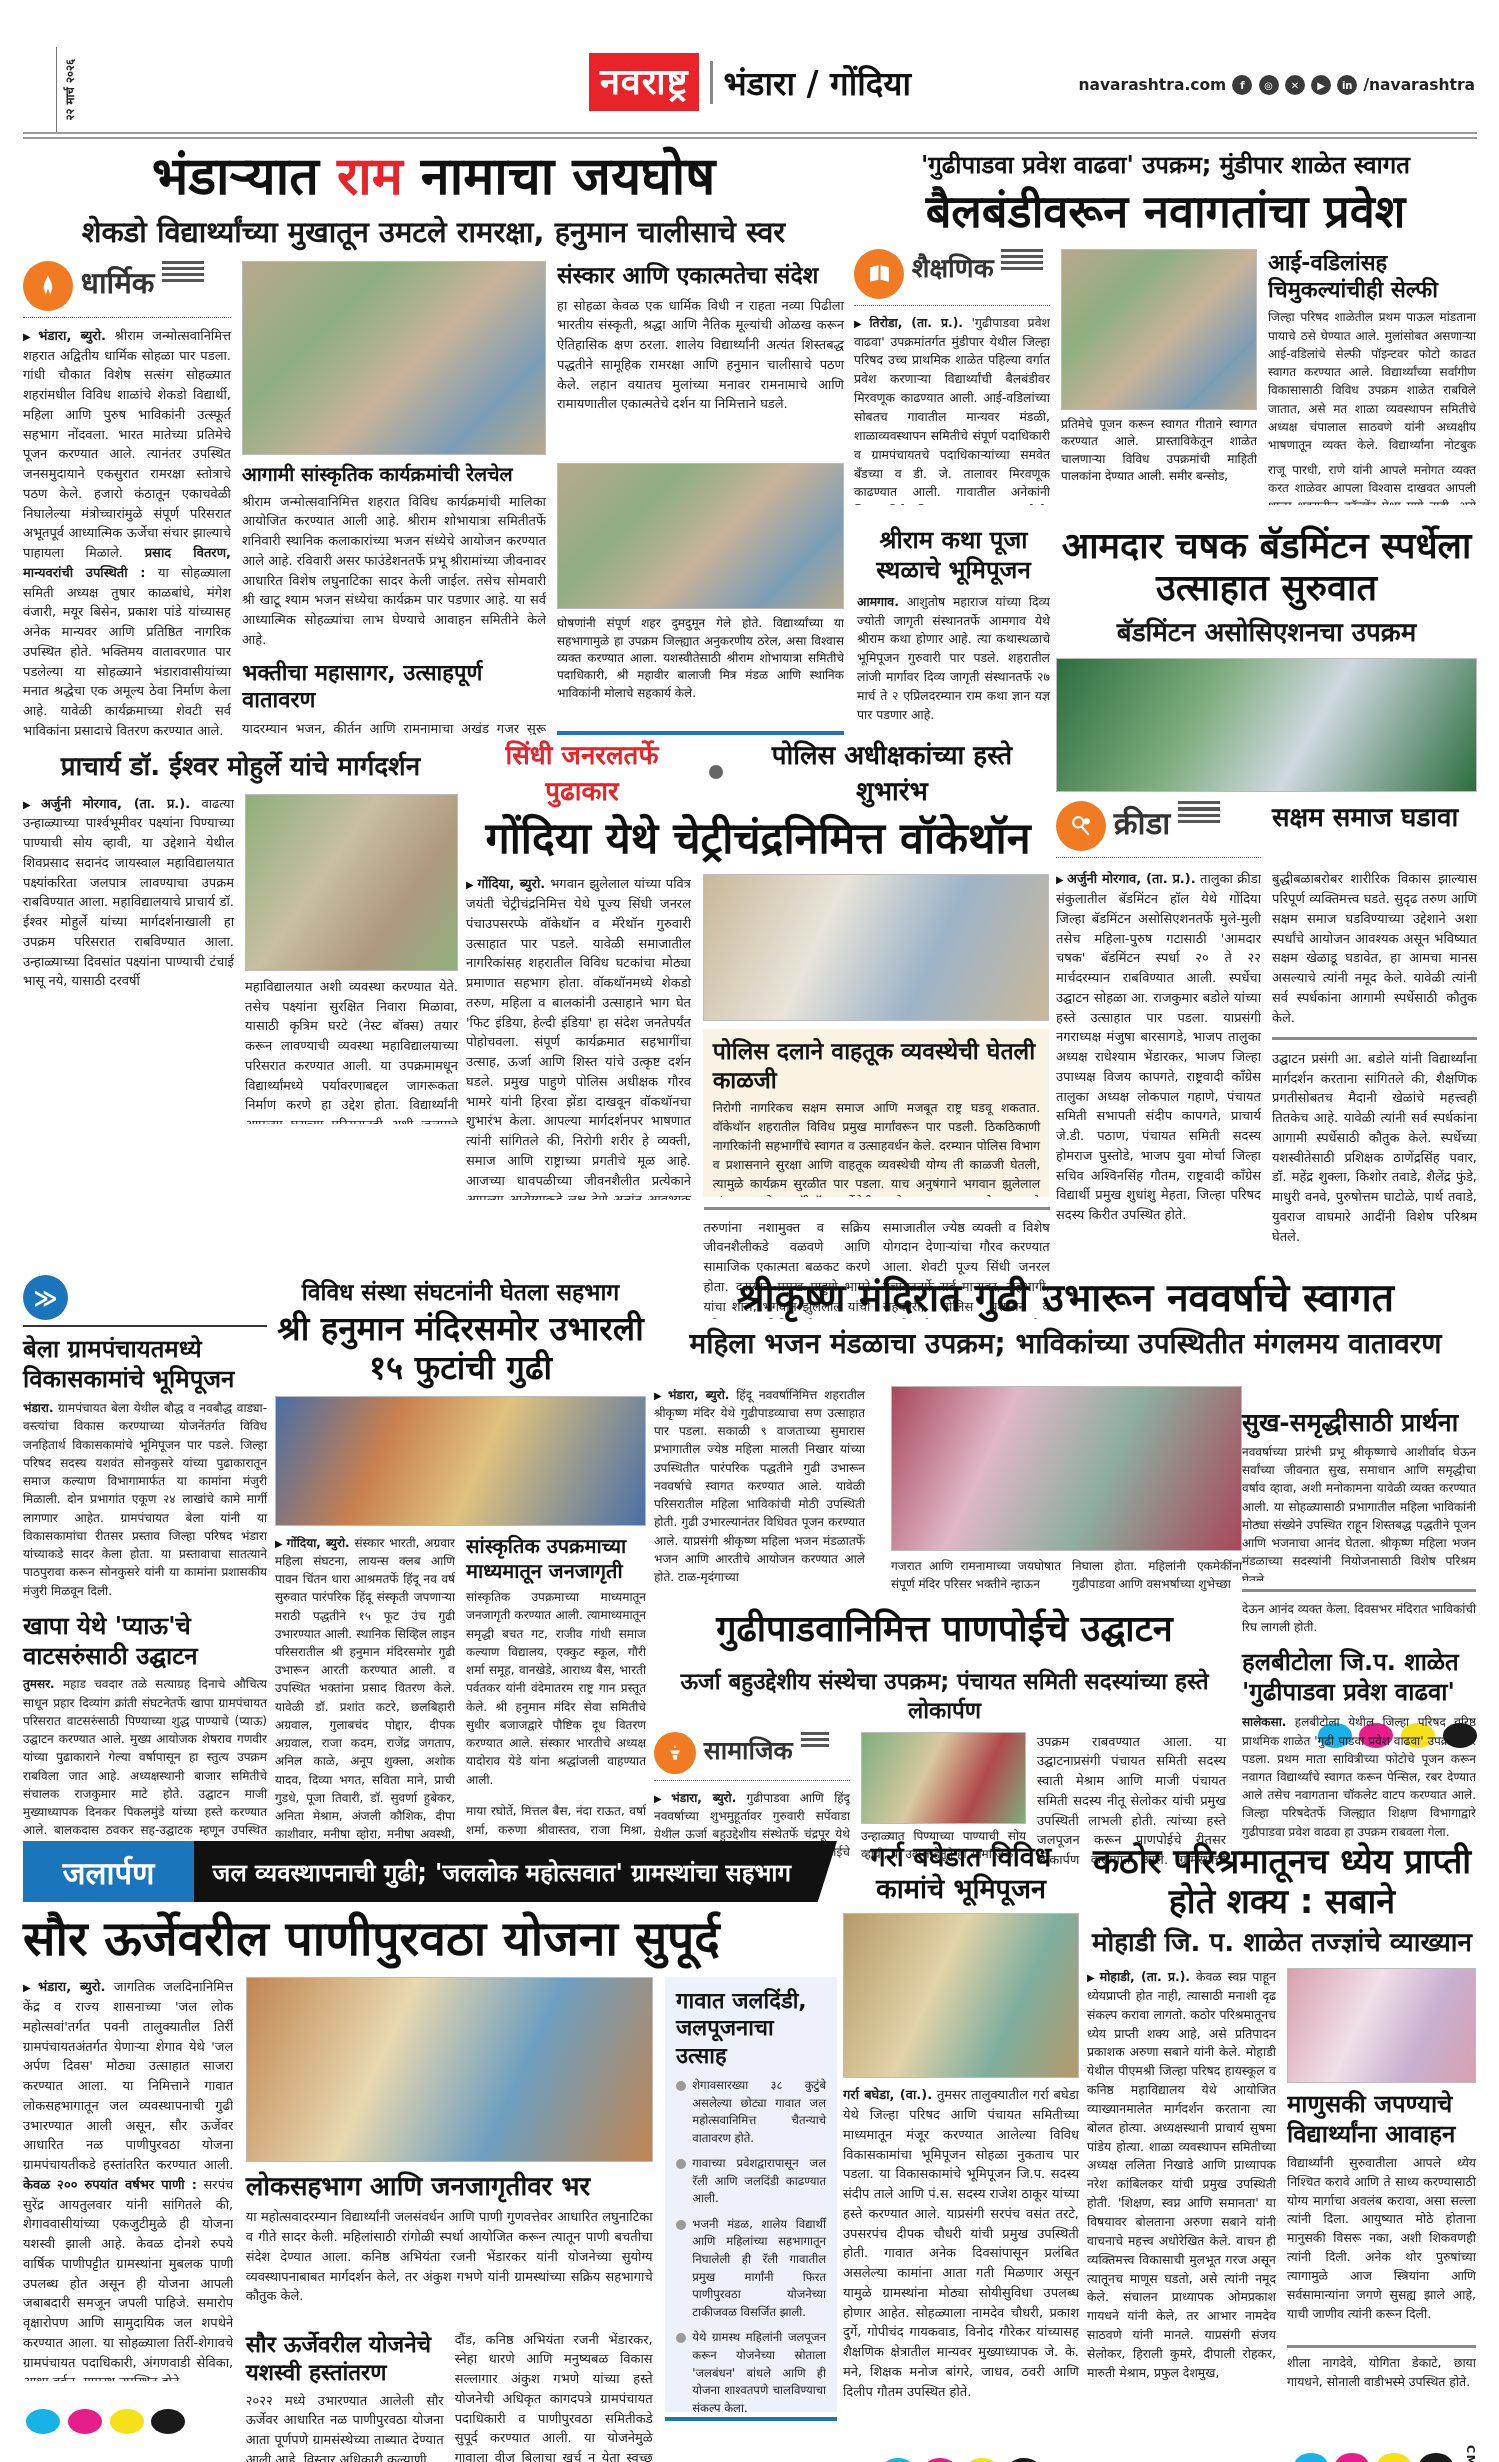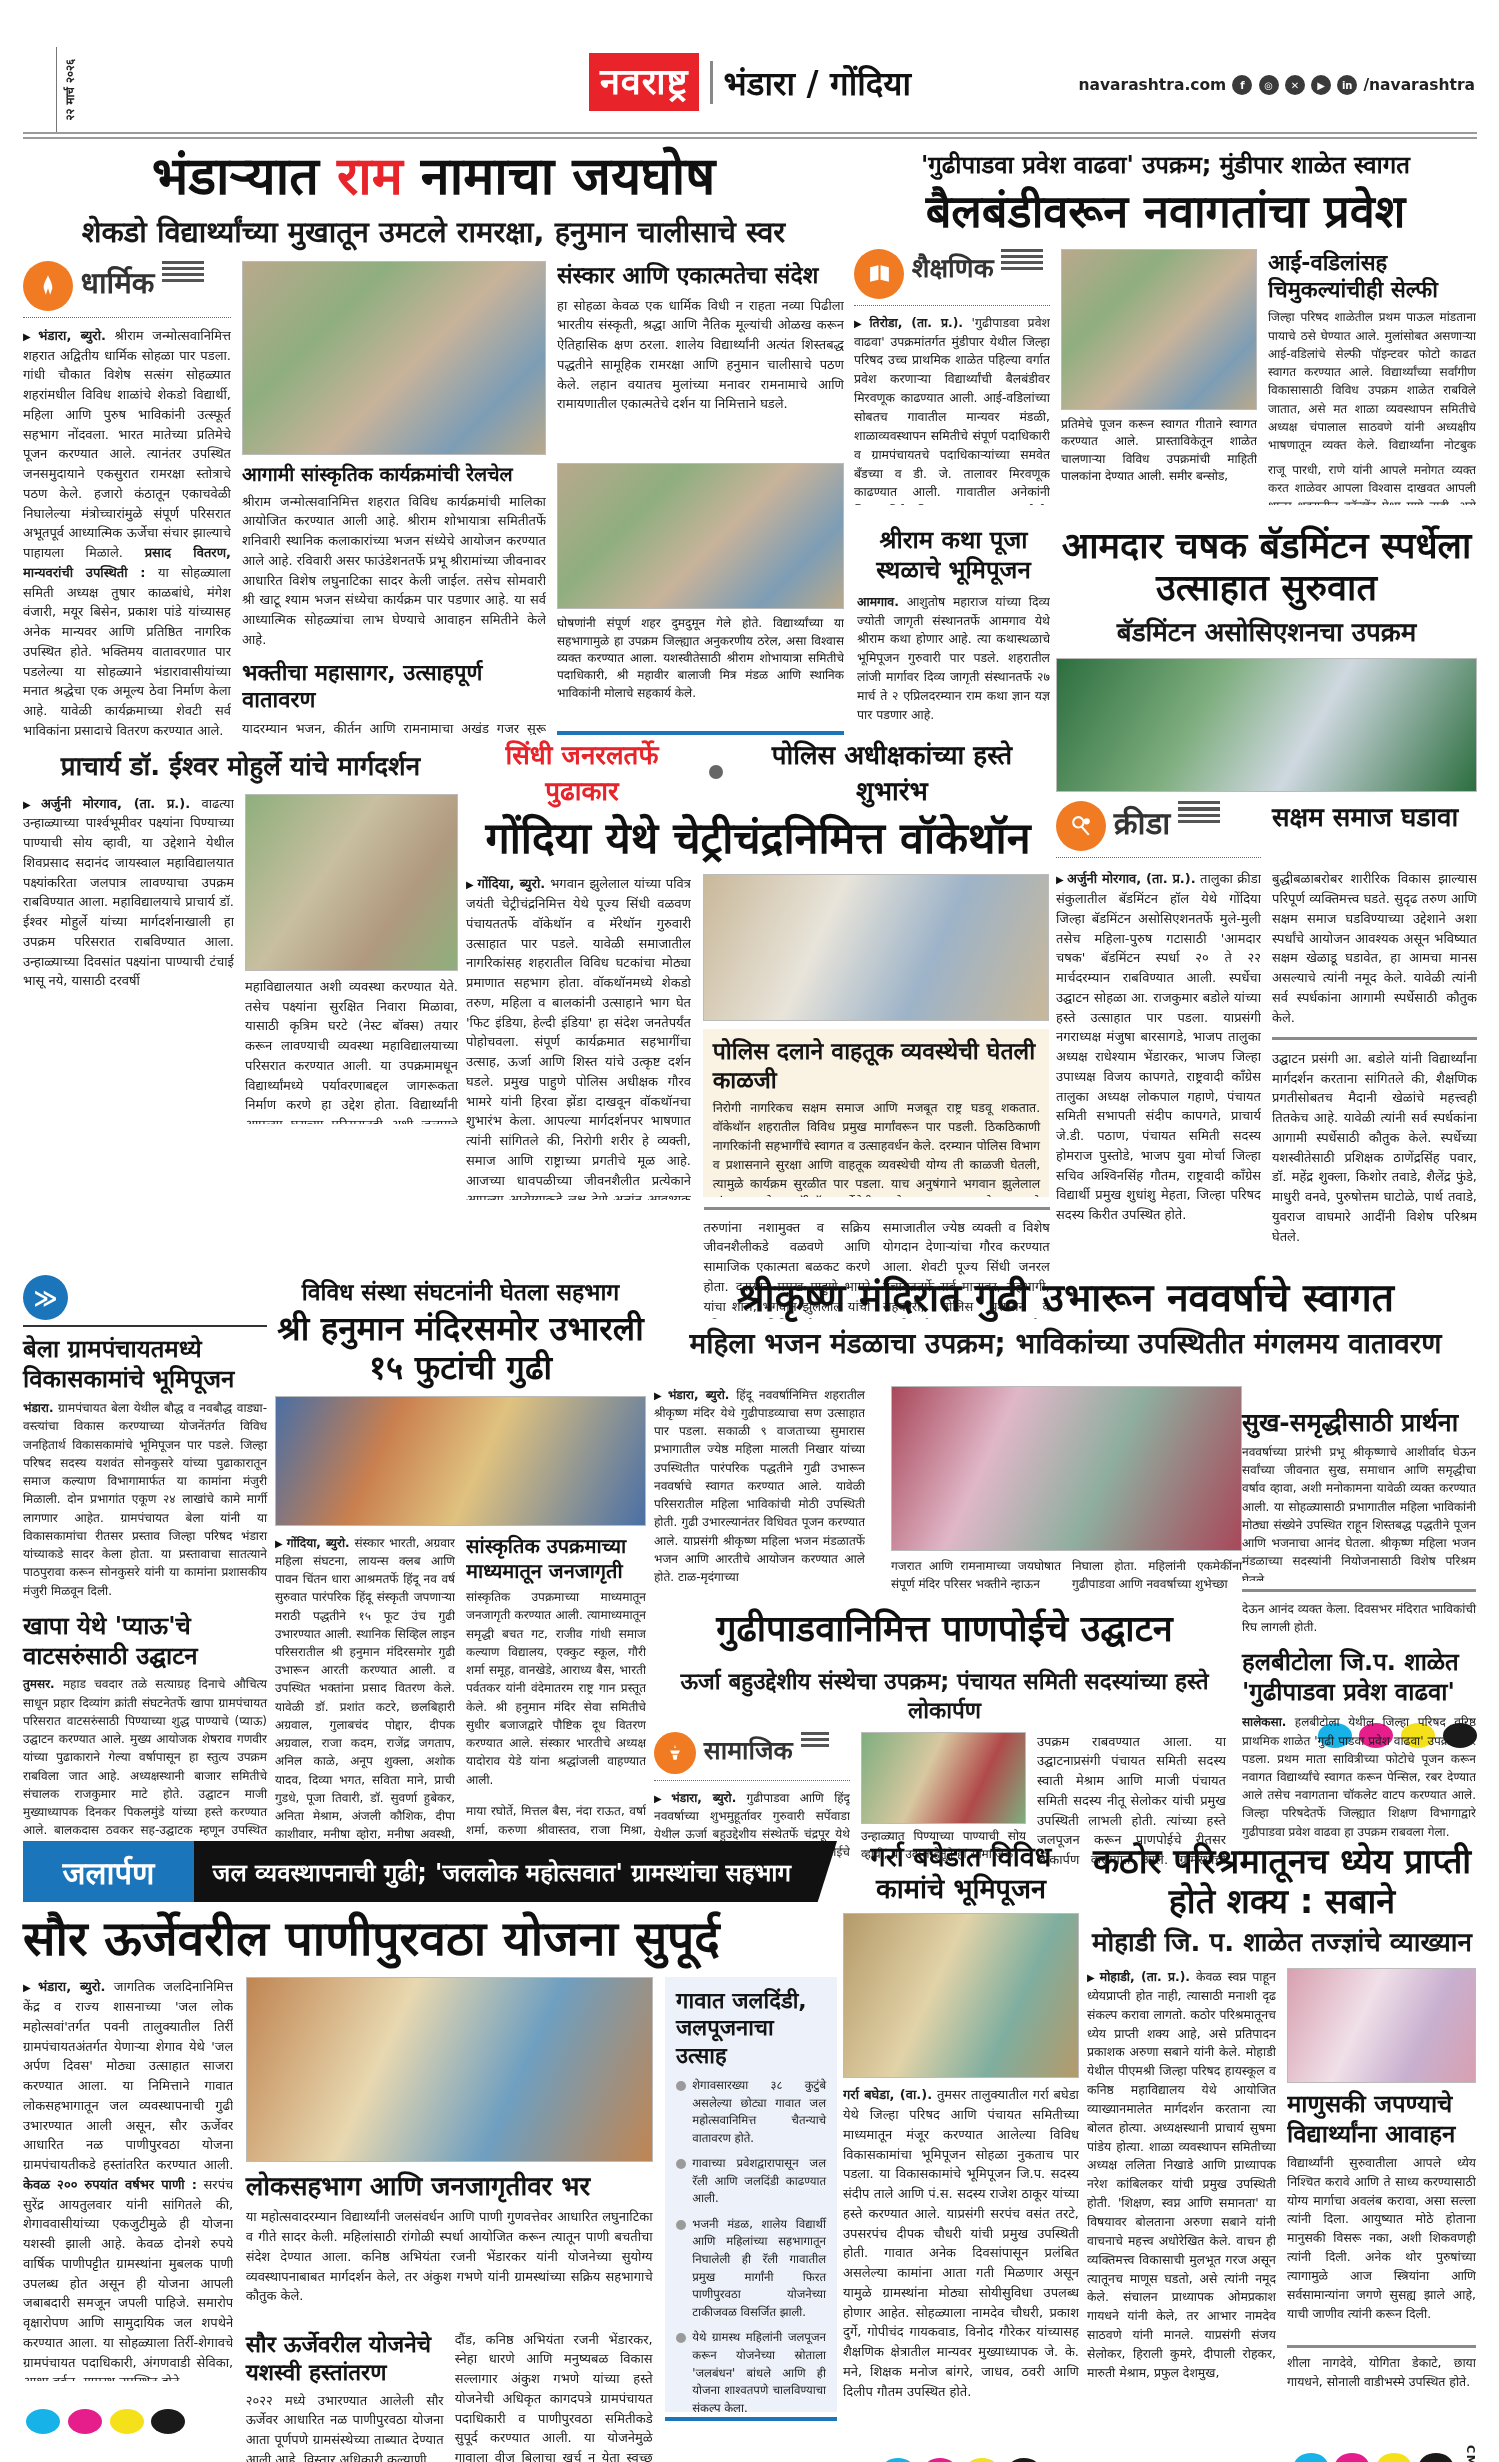--- a/index.html
+++ b/index.html
@@ -216,21 +216,21 @@
   <div style="display:flex;justify-content:center;align-items:center;gap:11px">
     <span class="kicker red-txt" style="font-size:26px">सिंधी जनरलतर्फे पुढाकार</span>
     <span style="width:14px;height:14px;border-radius:50%;background:#666;display:inline-block"></span>
     <span class="kicker" style="font-size:26px">पोलिस अधीक्षकांच्या हस्ते शुभारंभ</span>
   </div>
   <div class="headline" style="font-size:43px;margin-top:4.7px">गोंदिया येथे चेट्रीचंद्रनिमित्त वॉकेथॉन</div>
   <div style="display:flex;gap:12.4px;margin-top:11px;height:326px">
     <div style="width:225px" class="col-clip">
       <div class="body-t">
         <span class="tri">▶</span><span class="dateline">गोंदिया, ब्युरो.</span>
-        <span>भगवान झुलेलाल यांच्या पवित्र जयंती चेट्रीचंद्रनिमित्त येथे पूज्य सिंधी वळवण पंचायततर्फे वॉकेथॉन व मॅरेथॉन गुरुवारी उत्साहात पार पडले. यावेळी समाजातील नागरिकांसह शहरातील विविध घटकांचा मोठ्या प्रमाणात सहभाग होता.</span>
+        <span>भगवान झुलेलाल यांच्या पवित्र जयंती चेट्रीचंद्रनिमित्त येथे पूज्य सिंधी जनरल पंचाउपसरप्फे वॉकेथॉन व मॅरेथॉन गुरुवारी उत्साहात पार पडले. यावेळी समाजातील नागरिकांसह शहरातील विविध घटकांचा मोठ्या प्रमाणात सहभाग होता.</span>
         <span>वॉकथॉनमध्ये शेकडो तरुण, महिला व बालकांनी उत्साहाने भाग घेत 'फिट इंडिया, हेल्दी इंडिया' हा संदेश जनतेपर्यंत पोहोचवला. संपूर्ण कार्यक्रमात सहभागींचा उत्साह, ऊर्जा आणि शिस्त यांचे उत्कृष्ट दर्शन घडले. प्रमुख पाहुणे पोलिस अधीक्षक गौरव भामरे यांनी हिरवा झेंडा दाखवून वॉकथॉनचा शुभारंभ केला. आपल्या मार्गदर्शनपर भाषणात त्यांनी सांगितले की, निरोगी शरीर हे व्यक्ती, समाज आणि राष्ट्राच्या प्रगतीचे मूळ आहे. आजच्या धावपळीच्या जीवनशैलीत प्रत्येकाने आपल्या आरोग्याकडे लक्ष देणे अत्यंत आवश्यक आहे. उपक्रमाचा मुख्य उद्देश समाजात आरोग्याबाबत जागरूकता निर्माण करणे,</span>
       </div>
     </div>
     <div style="width:346px">
       <div class="photo" style="width:346px;height:147px;background:linear-gradient(115deg,#c9b89a,#e8e4da 35%,#9db3c8 65%,#c9b89a)"></div>
       <div class="crbox" style="margin-top:7.8px;height:168px;overflow:hidden">
         <div class="xhead" style="font-size:23px;margin-bottom:4.7px">पोलिस दलाने वाहतूक व्यवस्थेची घेतली काळजी</div>
         <div class="body-t" style="font-size:12.4px">निरोगी नागरिकच सक्षम समाज आणि मजबूत राष्ट्र घडवू शकतात. वॉकेथॉन शहरातील विविध प्रमुख मार्गांवरून पार पडली. ठिकठिकाणी नागरिकांनी सहभागींचे स्वागत व उत्साहवर्धन केले. दरम्यान पोलिस विभाग व प्रशासनाने सुरक्षा आणि वाहतूक व्यवस्थेची योग्य ती काळजी घेतली, त्यामुळे कार्यक्रम सुरळीत पार पडला. याच अनुषंगाने भगवान झुलेलाल यांच्या जयघोषात मॅरेथॉन स्पर्धेचेही आयोजन करण्यात आले, ज्यामध्ये तरुणांनी मोठ्या उत्साहाने सहभाग घेतला. विशेष म्हणजे पोलिस अधीक्षकांनी स्वतः नागरिकांसोबत धावत सहभाग नोंदवून तरुणांना फिटनेससाठी प्रेरित केले.</div>
       </div>
     </div>
@@ -308,21 +308,21 @@
       <div class="body-t" style="font-size:12px">
         <span class="tri">▶</span><span class="dateline">भंडारा, ब्युरो.</span>
         <span>हिंदू नववर्षानिमित्त शहरातील श्रीकृष्ण मंदिर येथे गुढीपाडव्याचा सण उत्साहात पार पडला. सकाळी ९ वाजताच्या सुमारास प्रभागातील ज्येष्ठ महिला मालती निखार यांच्या उपस्थितीत पारंपरिक पद्धतीने गुढी उभारून नववर्षाचे स्वागत करण्यात आले. यावेळी परिसरातील महिला भाविकांची मोठी उपस्थिती होती.</span>
         <span>गुढी उभारल्यानंतर विधिवत पूजन करण्यात आले. याप्रसंगी श्रीकृष्ण महिला भजन मंडळातर्फे भजन आणि आरतीचे आयोजन करण्यात आले होते. टाळ-मृदंगाच्या</span>
       </div>
     </div>
     <div style="width:351px">
       <div class="photo" style="width:351px;height:165px;background:linear-gradient(115deg,#a8485a,#e0b7c8 30%,#8fae9f 60%,#a8485a)"></div>
       <div style="display:flex;gap:11px;margin-top:6.2px">
         <div class="body-t" style="width:170px;font-size:12px">गजरात आणि रामनामाच्या जयघोषात संपूर्ण मंदिर परिसर भक्तीने न्हाऊन</div>
-        <div class="body-t" style="width:170px;font-size:12px">निघाला होता. महिलांनी एकमेकींना गुढीपाडवा आणि नववर्षाच्या शुभेच्छा</div>
+        <div class="body-t" style="width:170px;font-size:12px">निघाला होता. महिलांनी एकमेकींना गुढीपाडवा आणि वसभर्षाच्या शुभेच्छा</div>
       </div>
     </div>
   </div>
 </div>
 
 <div class="abs" style="left:1242px;top:1407px;width:234px;height:432px">
   <div>
     <div class="xhead" style="font-size:25px">सुख-समृद्धीसाठी प्रार्थना</div>
     <div class="body-t" style="font-size:12px;margin-top:4.7px;height:138px;overflow:hidden">नववर्षाच्या प्रारंभी प्रभू श्रीकृष्णाचे आशीर्वाद घेऊन सर्वांच्या जीवनात सुख, समाधान आणि समृद्धीचा वर्षाव व्हावा, अशी मनोकामना यावेळी व्यक्त करण्यात आली. या सोहळ्यासाठी प्रभागातील महिला भाविकांनी मोठ्या संख्येने उपस्थित राहून शिस्तबद्ध पद्धतीने पूजन आणि भजनाचा आनंद घेतला. श्रीकृष्ण महिला भजन मंडळाच्या सदस्यांनी नियोजनासाठी विशेष परिश्रम घेतले.</div>
   </div>

